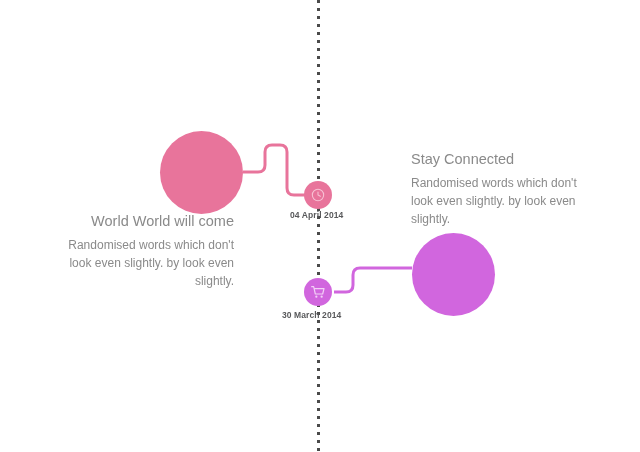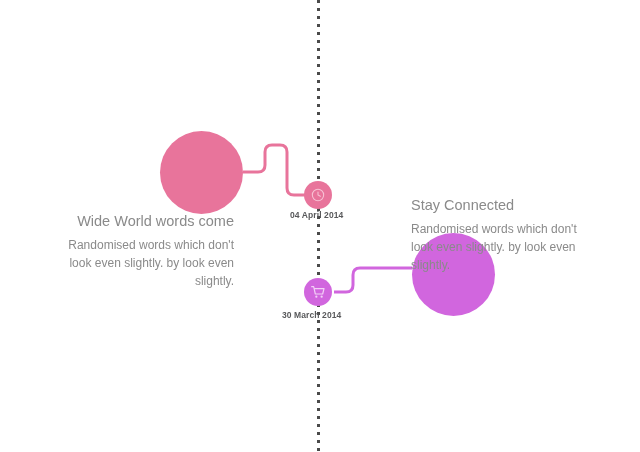--- a/index.html
+++ b/index.html
@@ -101,21 +101,20 @@
     left: 60px;
     top: 213px;
     width: 174px;
     text-align: right;
   }
   .text-right {
     left: 411px;
     top: 151px;
     width: 180px;
     text-align: left;
-    margin-top: 46px;
   }
   .event-title {
     font-size: 14.5px;
     color: #8a8a8a;
     font-weight: normal;
     margin: 0 0 6px 0;
     line-height: 1.15;
   }
   .event-desc {
     font-size: 12px;
@@ -155,21 +154,21 @@
         <circle cx="9.5" cy="19" r="1.7" fill="#f3d1f7"></circle>
         <circle cx="17.5" cy="19" r="1.7" fill="#f3d1f7"></circle>
       </svg>
     </span>
   </div>
 
   <div class="date-label date-top">04 April 2014</div>
   <div class="date-label date-bottom">30 March 2014</div>
 
   <div class="text-block text-left">
-    <h2 class="event-title">Wide World words come</h2>
+    <h2 class="event-title">World World will come</h2>
     <p class="event-desc">Randomised words which don't look even slightly. by look even slightly.</p>
   </div>
 
   <div class="text-block text-right">
     <h2 class="event-title">Stay Connected</h2>
     <p class="event-desc">Randomised words which don't look even slightly. by look even slightly.</p>
   </div>
 
 </div>
 

